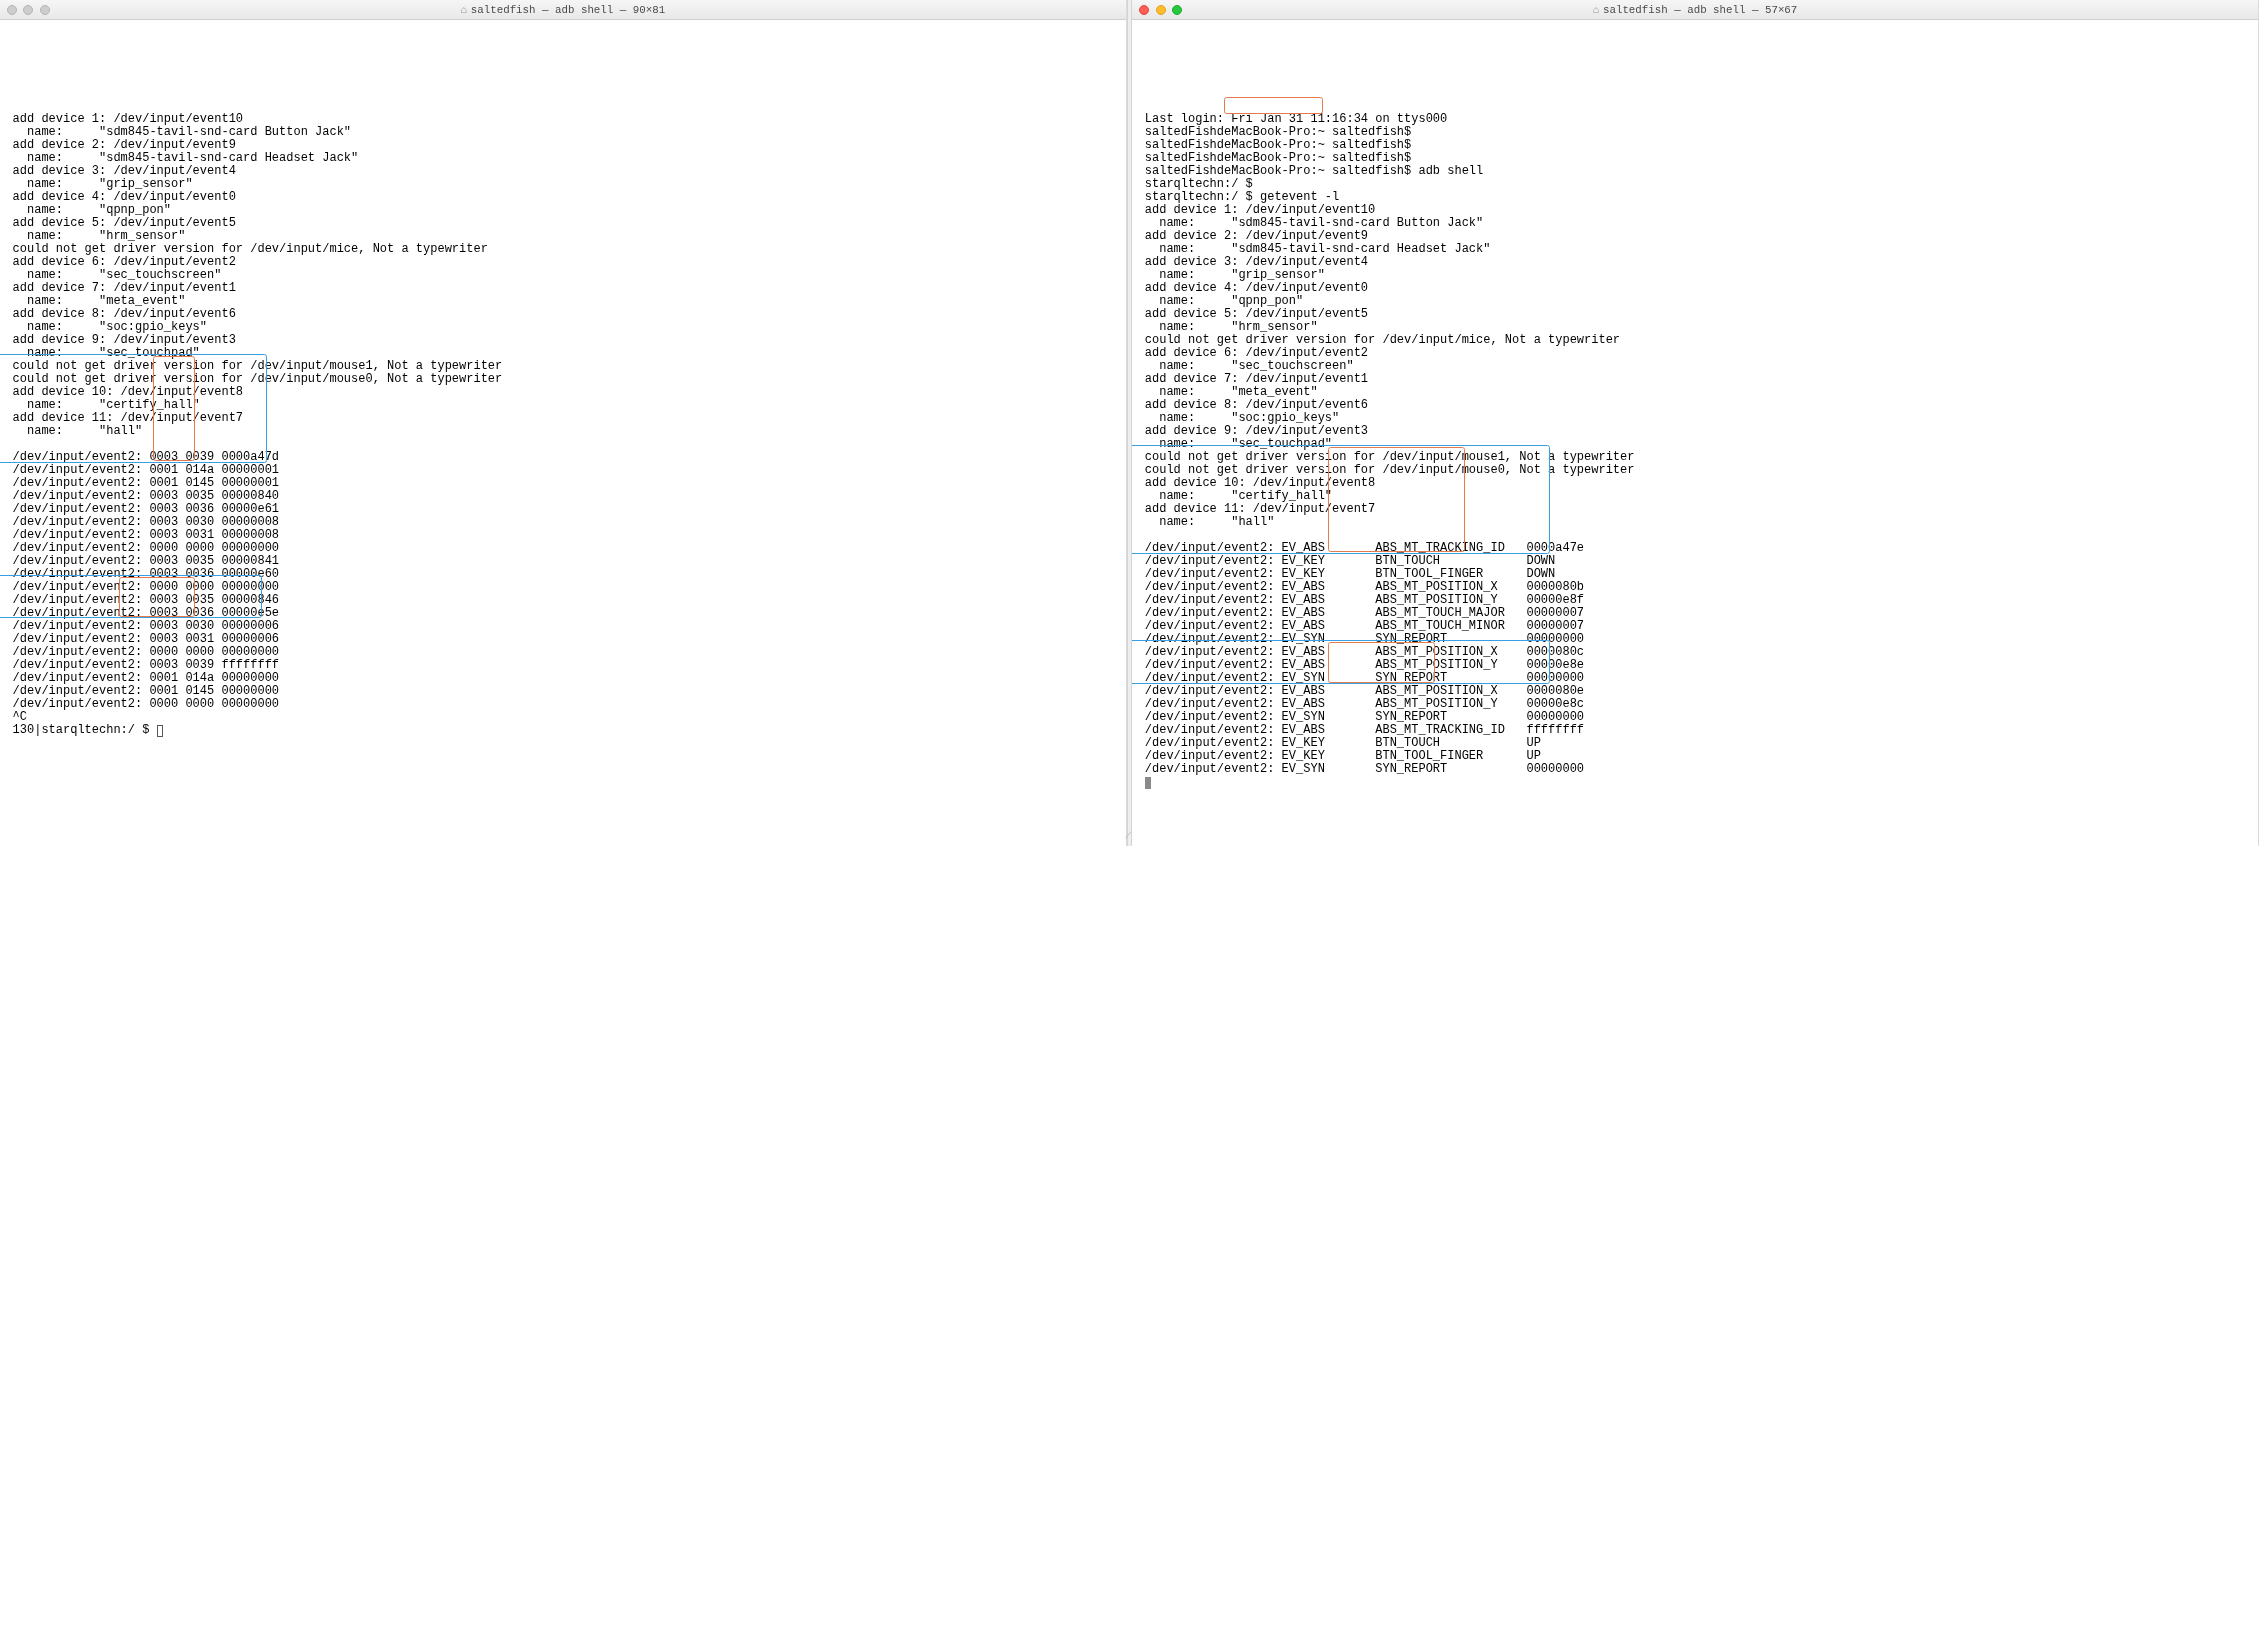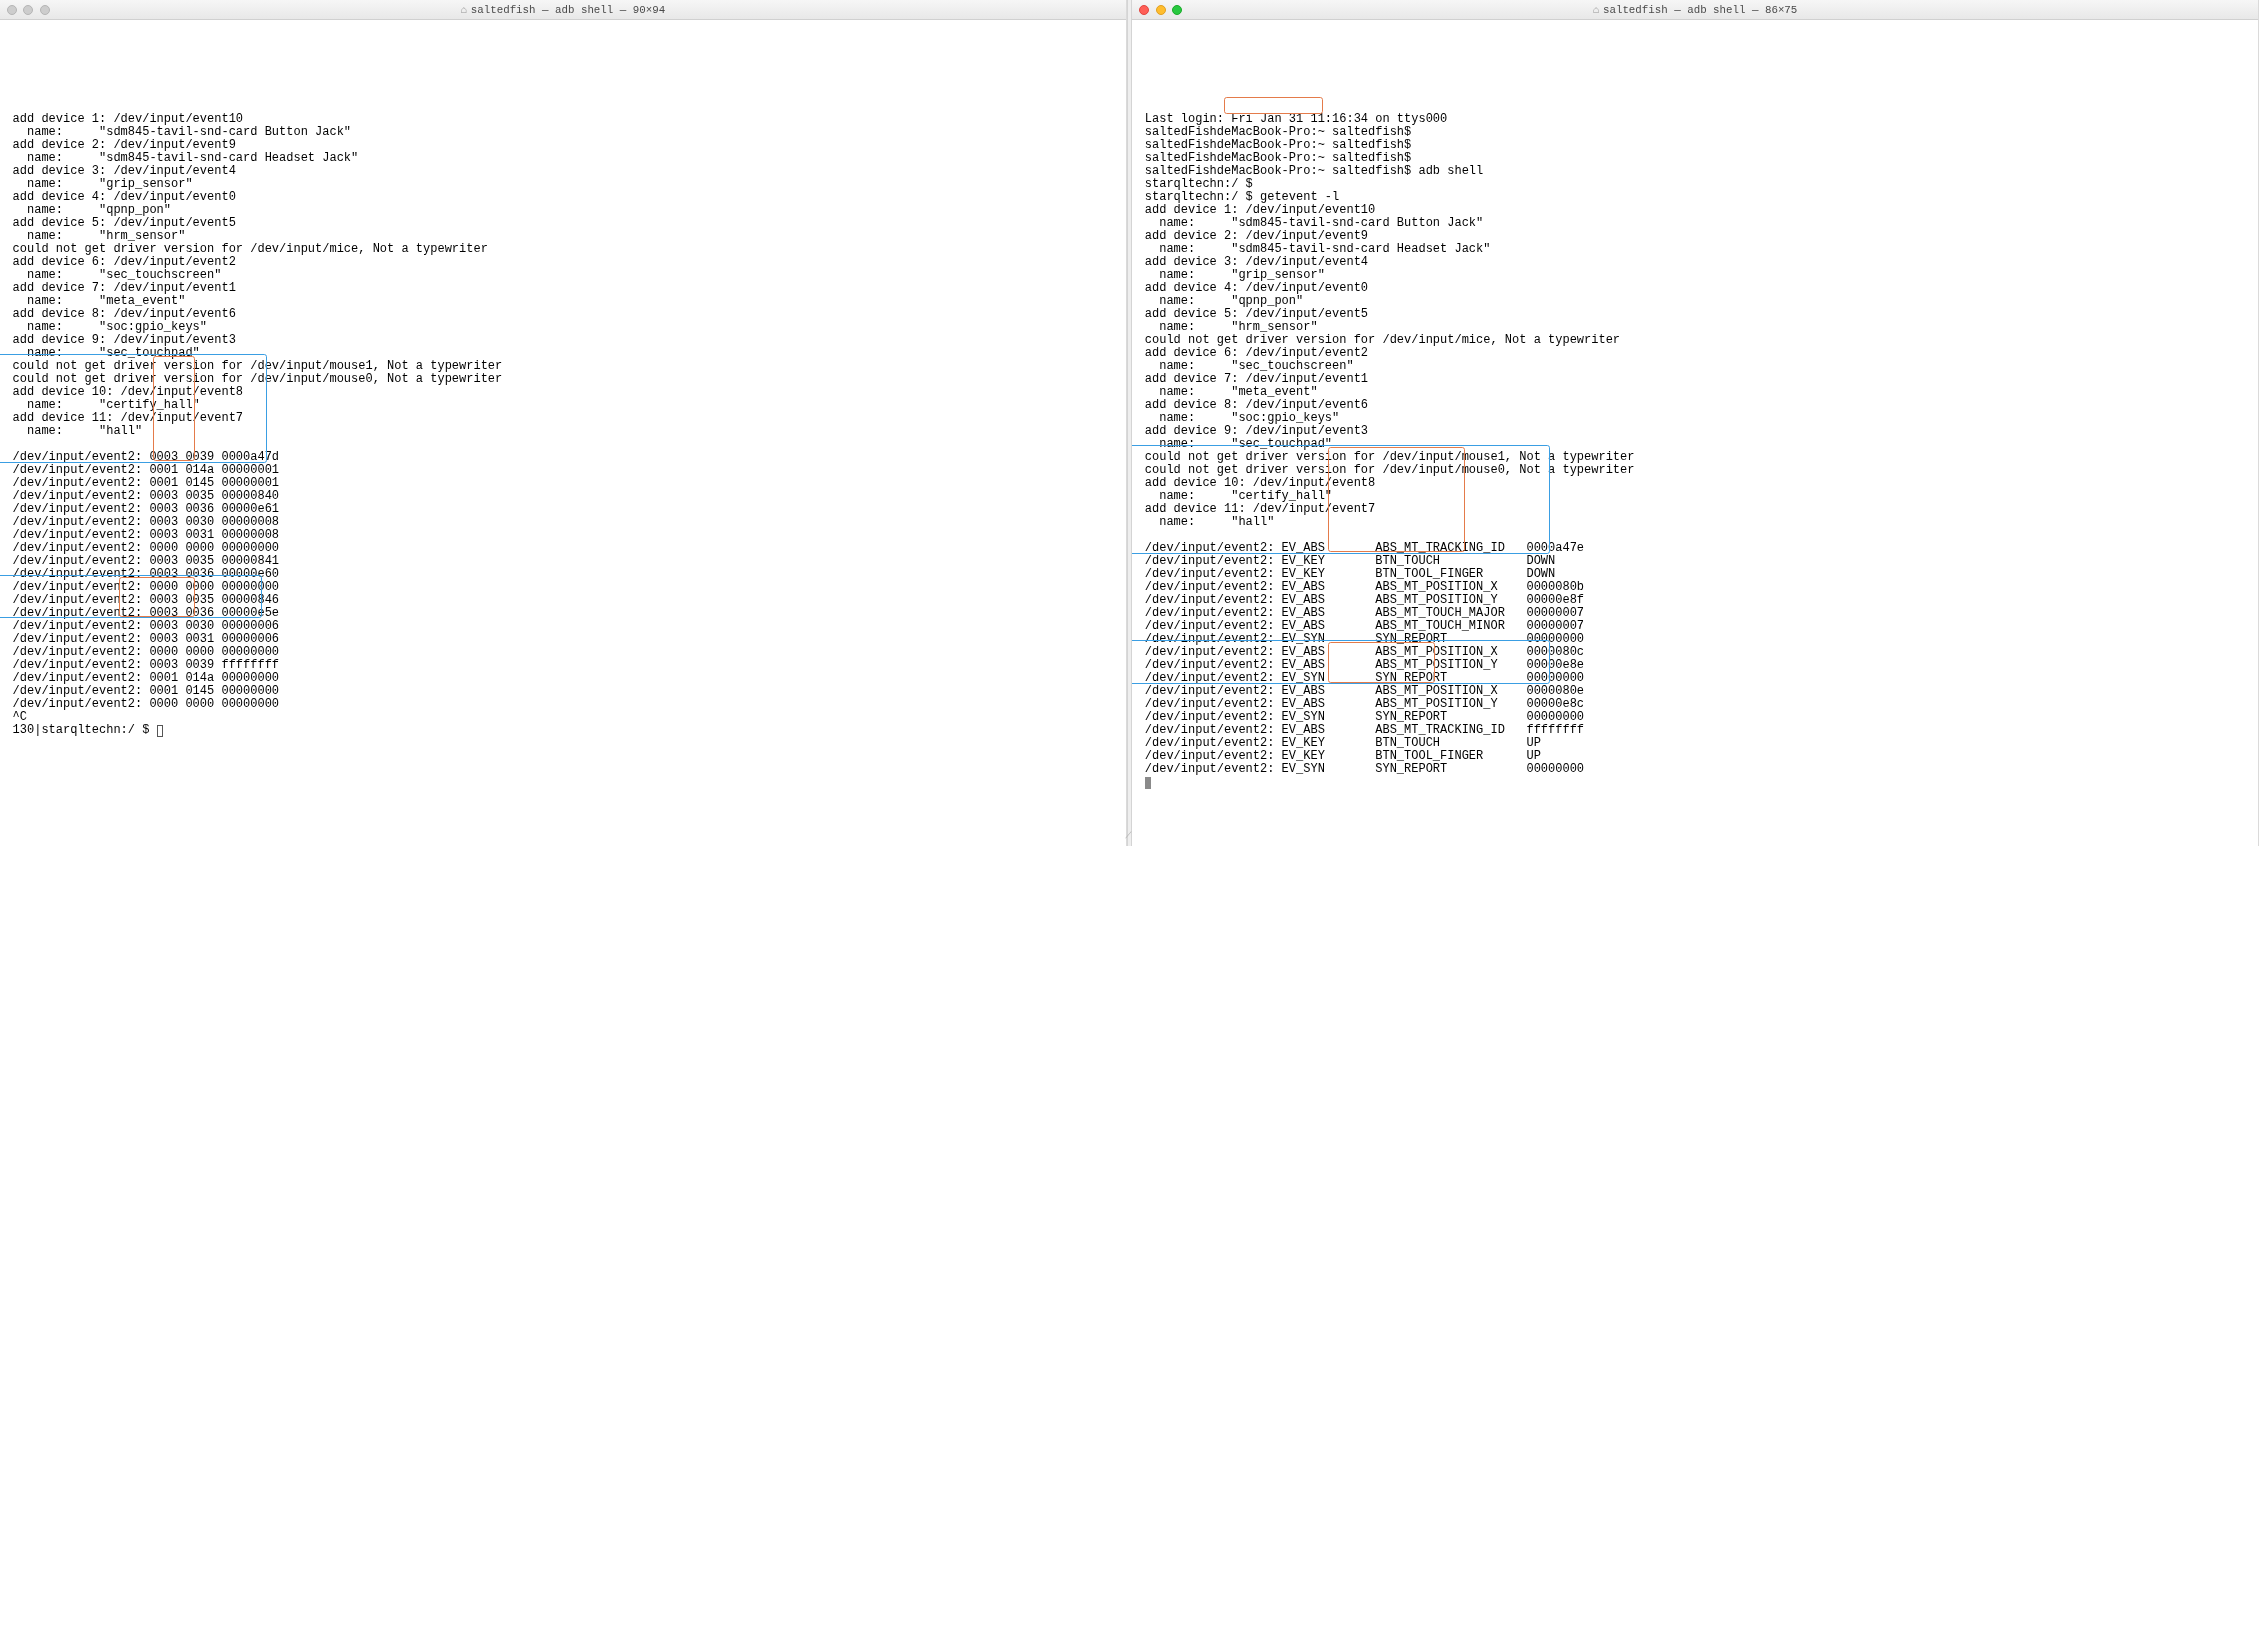--- a/index.html
+++ b/index.html
@@ -104,21 +104,21 @@
 
 <div class="pane">
   <div class="titlebar">
     <div class="traffic">
       <span class="dot grey"></span>
       <span class="dot grey"></span>
       <span class="dot grey"></span>
     </div>
     <div class="title">
       <span class="home-icon">⌂</span>
-      <span>saltedfish — adb shell — 90×94</span>
+      <span>saltedfish — adb shell — 90×81</span>
     </div>
   </div>
   <div class="content" id="left-content">
     
     <div class="hl blue" style="left:-2.7px; top:334px; width:270px; height:109px;"></div>
     <div class="hl orange" style="left:153px; top:336px; width:42px; height:105px;"></div>
     <div class="hl blue" style="left:-2.7px; top:555px; width:265px; height:43px;"></div>
     <div class="hl orange" style="left:119px; top:557px; width:76px; height:40px;"></div>
   <span class="line">add device 1: /dev/input/event10</span><span class="line">  name:     "sdm845-tavil-snd-card Button Jack"</span><span class="line">add device 2: /dev/input/event9</span><span class="line">  name:     "sdm845-tavil-snd-card Headset Jack"</span><span class="line">add device 3: /dev/input/event4</span><span class="line">  name:     "grip_sensor"</span><span class="line">add device 4: /dev/input/event0</span><span class="line">  name:     "qpnp_pon"</span><span class="line">add device 5: /dev/input/event5</span><span class="line">  name:     "hrm_sensor"</span><span class="line">could not get driver version for /dev/input/mice, Not a typewriter</span><span class="line">add device 6: /dev/input/event2</span><span class="line">  name:     "sec_touchscreen"</span><span class="line">add device 7: /dev/input/event1</span><span class="line">  name:     "meta_event"</span><span class="line">add device 8: /dev/input/event6</span><span class="line">  name:     "soc:gpio_keys"</span><span class="line">add device 9: /dev/input/event3</span><span class="line">  name:     "sec_touchpad"</span><span class="line">could not get driver version for /dev/input/mouse1, Not a typewriter</span><span class="line">could not get driver version for /dev/input/mouse0, Not a typewriter</span><span class="line">add device 10: /dev/input/event8</span><span class="line">  name:     "certify_hall"</span><span class="line">add device 11: /dev/input/event7</span><span class="line">  name:     "hall"</span><span class="line"></span><span class="line">/dev/input/event2: 0003 0039 0000a47d</span><span class="line">/dev/input/event2: 0001 014a 00000001</span><span class="line">/dev/input/event2: 0001 0145 00000001</span><span class="line">/dev/input/event2: 0003 0035 00000840</span><span class="line">/dev/input/event2: 0003 0036 00000e61</span><span class="line">/dev/input/event2: 0003 0030 00000008</span><span class="line">/dev/input/event2: 0003 0031 00000008</span><span class="line">/dev/input/event2: 0000 0000 00000000</span><span class="line">/dev/input/event2: 0003 0035 00000841</span><span class="line">/dev/input/event2: 0003 0036 00000e60</span><span class="line">/dev/input/event2: 0000 0000 00000000</span><span class="line">/dev/input/event2: 0003 0035 00000846</span><span class="line">/dev/input/event2: 0003 0036 00000e5e</span><span class="line">/dev/input/event2: 0003 0030 00000006</span><span class="line">/dev/input/event2: 0003 0031 00000006</span><span class="line">/dev/input/event2: 0000 0000 00000000</span><span class="line">/dev/input/event2: 0003 0039 ffffffff</span><span class="line">/dev/input/event2: 0001 014a 00000000</span><span class="line">/dev/input/event2: 0001 0145 00000000</span><span class="line">/dev/input/event2: 0000 0000 00000000</span><span class="line">^C</span><span class="line">130|starqltechn:/ $ <span class="cursor"></span></span></div>
 </div>
@@ -127,21 +127,21 @@
 
 <div class="pane">
   <div class="titlebar">
     <div class="traffic">
       <span class="dot red"></span>
       <span class="dot yellow"></span>
       <span class="dot green"></span>
     </div>
     <div class="title">
       <span class="home-icon">⌂</span>
-      <span>saltedfish — adb shell — 86×75</span>
+      <span>saltedfish — adb shell — 57×67</span>
     </div>
   </div>
   <div class="content" id="right-content">
     <div class="hl orange" style="left:92px; top:77px; width:99px; height:17px;"></div>
     <div class="hl blue" style="left:-6.3px; top:425px; width:424px; height:109px;"></div>
     <div class="hl orange" style="left:196px; top:427px; width:137px; height:105px;"></div>
     <div class="hl blue" style="left:-6.3px; top:620px; width:424px; height:44px;"></div>
     <div class="hl orange" style="left:196px; top:622px; width:107px; height:41px;"></div>
   <span class="line">Last login: Fri Jan 31 11:16:34 on ttys000</span><span class="line">saltedFishdeMacBook-Pro:~ saltedfish$</span><span class="line">saltedFishdeMacBook-Pro:~ saltedfish$</span><span class="line">saltedFishdeMacBook-Pro:~ saltedfish$</span><span class="line">saltedFishdeMacBook-Pro:~ saltedfish$ adb shell</span><span class="line">starqltechn:/ $</span><span class="line">starqltechn:/ $ getevent -l</span><span class="line">add device 1: /dev/input/event10</span><span class="line">  name:     "sdm845-tavil-snd-card Button Jack"</span><span class="line">add device 2: /dev/input/event9</span><span class="line">  name:     "sdm845-tavil-snd-card Headset Jack"</span><span class="line">add device 3: /dev/input/event4</span><span class="line">  name:     "grip_sensor"</span><span class="line">add device 4: /dev/input/event0</span><span class="line">  name:     "qpnp_pon"</span><span class="line">add device 5: /dev/input/event5</span><span class="line">  name:     "hrm_sensor"</span><span class="line">could not get driver version for /dev/input/mice, Not a typewriter</span><span class="line">add device 6: /dev/input/event2</span><span class="line">  name:     "sec_touchscreen"</span><span class="line">add device 7: /dev/input/event1</span><span class="line">  name:     "meta_event"</span><span class="line">add device 8: /dev/input/event6</span><span class="line">  name:     "soc:gpio_keys"</span><span class="line">add device 9: /dev/input/event3</span><span class="line">  name:     "sec_touchpad"</span><span class="line">could not get driver version for /dev/input/mouse1, Not a typewriter</span><span class="line">could not get driver version for /dev/input/mouse0, Not a typewriter</span><span class="line">add device 10: /dev/input/event8</span><span class="line">  name:     "certify_hall"</span><span class="line">add device 11: /dev/input/event7</span><span class="line">  name:     "hall"</span><span class="line"></span><span class="line">/dev/input/event2: EV_ABS       ABS_MT_TRACKING_ID   0000a47e</span><span class="line">/dev/input/event2: EV_KEY       BTN_TOUCH            DOWN</span><span class="line">/dev/input/event2: EV_KEY       BTN_TOOL_FINGER      DOWN</span><span class="line">/dev/input/event2: EV_ABS       ABS_MT_POSITION_X    0000080b</span><span class="line">/dev/input/event2: EV_ABS       ABS_MT_POSITION_Y    00000e8f</span><span class="line">/dev/input/event2: EV_ABS       ABS_MT_TOUCH_MAJOR   00000007</span><span class="line">/dev/input/event2: EV_ABS       ABS_MT_TOUCH_MINOR   00000007</span><span class="line">/dev/input/event2: EV_SYN       SYN_REPORT           00000000</span><span class="line">/dev/input/event2: EV_ABS       ABS_MT_POSITION_X    0000080c</span><span class="line">/dev/input/event2: EV_ABS       ABS_MT_POSITION_Y    00000e8e</span><span class="line">/dev/input/event2: EV_SYN       SYN_REPORT           00000000</span><span class="line">/dev/input/event2: EV_ABS       ABS_MT_POSITION_X    0000080e</span><span class="line">/dev/input/event2: EV_ABS       ABS_MT_POSITION_Y    00000e8c</span><span class="line">/dev/input/event2: EV_SYN       SYN_REPORT           00000000</span><span class="line">/dev/input/event2: EV_ABS       ABS_MT_TRACKING_ID   ffffffff</span><span class="line">/dev/input/event2: EV_KEY       BTN_TOUCH            UP</span><span class="line">/dev/input/event2: EV_KEY       BTN_TOOL_FINGER      UP</span><span class="line">/dev/input/event2: EV_SYN       SYN_REPORT           00000000</span><span class="line"><span class="block-cursor"></span></span></div>
 </div>

